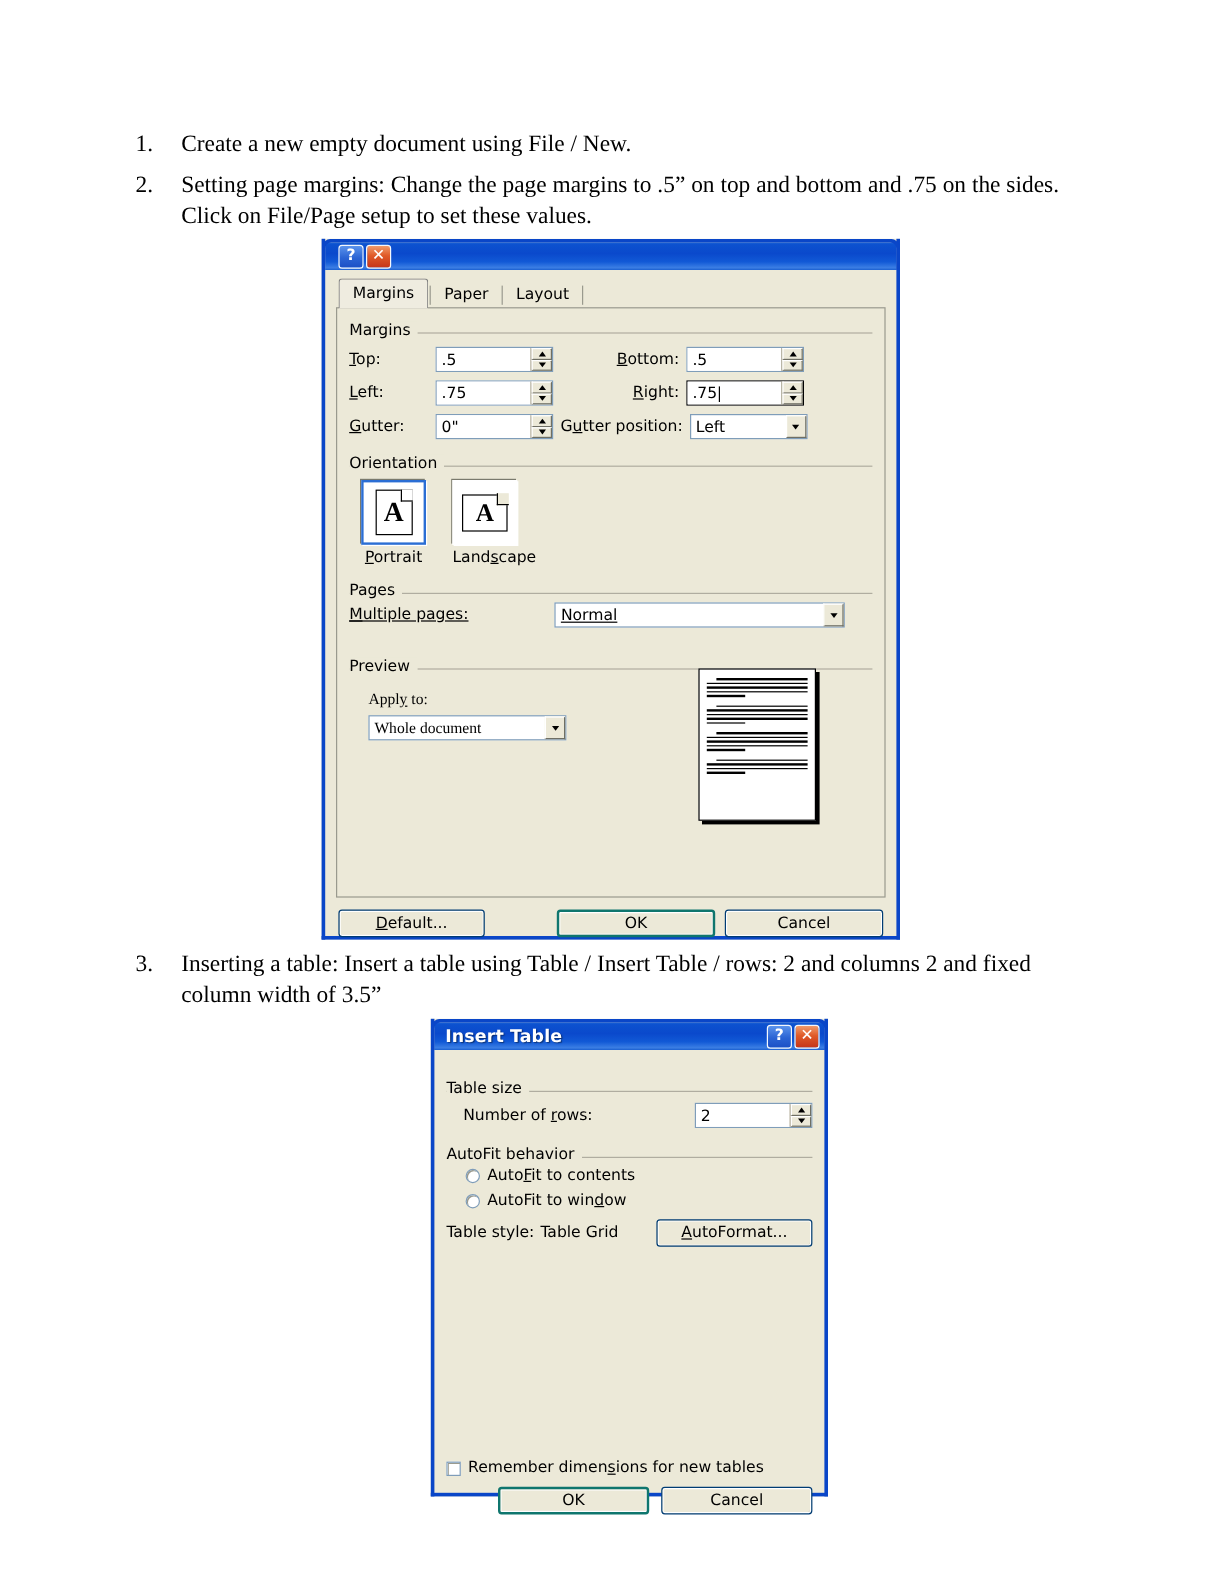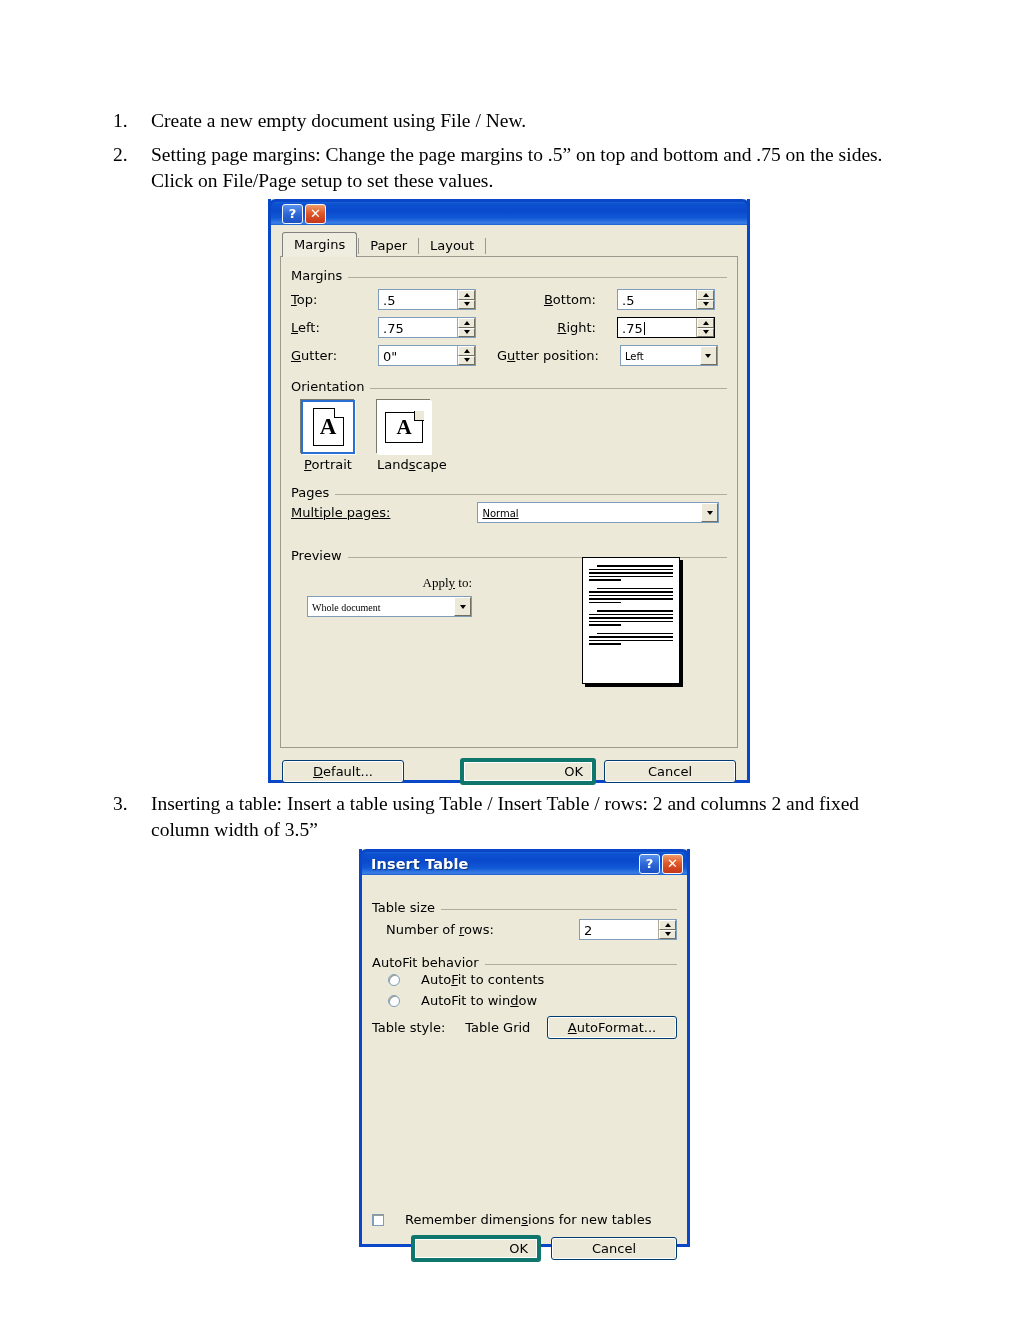--- a/index.html
+++ b/index.html
@@ -158,21 +158,21 @@
     z-index: 2;
   }
   .group-line {
     position: absolute;
     left: 0; right: 0; top: 8px;
     height: 1px;
     background: #b0ada0;
   }
   .group-inner { padding-top: 20px; }
 
-  .row { display: flex; align-items: center; margin-bottom: 7px; gap: 15px; }
+  .row { display: flex; align-items: center; margin-bottom: 7px; }
   .lbl { font-size: 13px; white-space: nowrap; }
   u { text-decoration: underline; }
 
   
   .spin {
     display: flex;
     align-items: stretch;
     border: 1px solid #7f9db9;
     background: #fff;
     height: 21px;
@@ -235,21 +235,21 @@
   .combo {
     display: flex;
     align-items: stretch;
     border: 1px solid #7f9db9;
     background: #fff;
     height: 21px;
     box-sizing: border-box;
   }
   .combo-field {
     flex: 1;
-    font-size: 10px;
+    font-size: 13px;
     padding: 1px 0 0 4px;
     display: flex;
     align-items: center;
     white-space: nowrap;
     overflow: hidden;
   }
   .combo-btn {
     width: 17px;
     background: #ece9d8;
     border: 1px solid #fff;
@@ -268,23 +268,22 @@
     border: 1px solid #003c74;
     border-radius: 3px;
     padding: 3px 10px;
     text-align: center;
     box-shadow: inset 0 0 0 1px #fff, inset -1px -1px 0 0 #d6d2c2;
     white-space: nowrap;
     font-family: "DejaVu Sans", sans-serif;
     color: #000;
   }
   .btn.default {
-    border: 4px solid #0f766e;
+    border: 2px solid #0f766e;
     padding: 2px 9px;
-    text-align: right;
   }
 
   
   .orient-wrap { display: flex; gap: 22px; padding-left: 10px; }
   .orient-item { text-align: center; }
   .orient-box {
     width: 54px; height: 54px;
     background: #fff;
     border: 1px solid #fff;
     display: flex;
@@ -522,21 +521,21 @@
               <div class="combo" style="width:242px; margin-left:72px;">
                 <div class="combo-field">Normal</div>
                 <div class="combo-btn">
                     <span class="tri-dn"></span>
                   </div>
               </div>
             </div>
           </div>
         </div>
 
-        <div class="group" style="margin-top:26px;text-align:right;">
+        <div class="group" style="margin-top:26px;">
           <span class="group-label">Preview</span>
           <div class="group-line"></div>
           <div class="group-inner" style="padding-top:14px; position:relative; height:150px;">
             <div style="position:absolute; left:16px; top:26px;font-family:Liberation Serif, serif;">
               <div class="lbl" style="margin-bottom:5px;">Appl<u>y</u> to:</div>
               <div class="combo" style="width:165px;">
                 <div class="combo-field">Whole document</div>
                 <div class="combo-btn">
                     <span class="tri-dn"></span>
                   </div>

